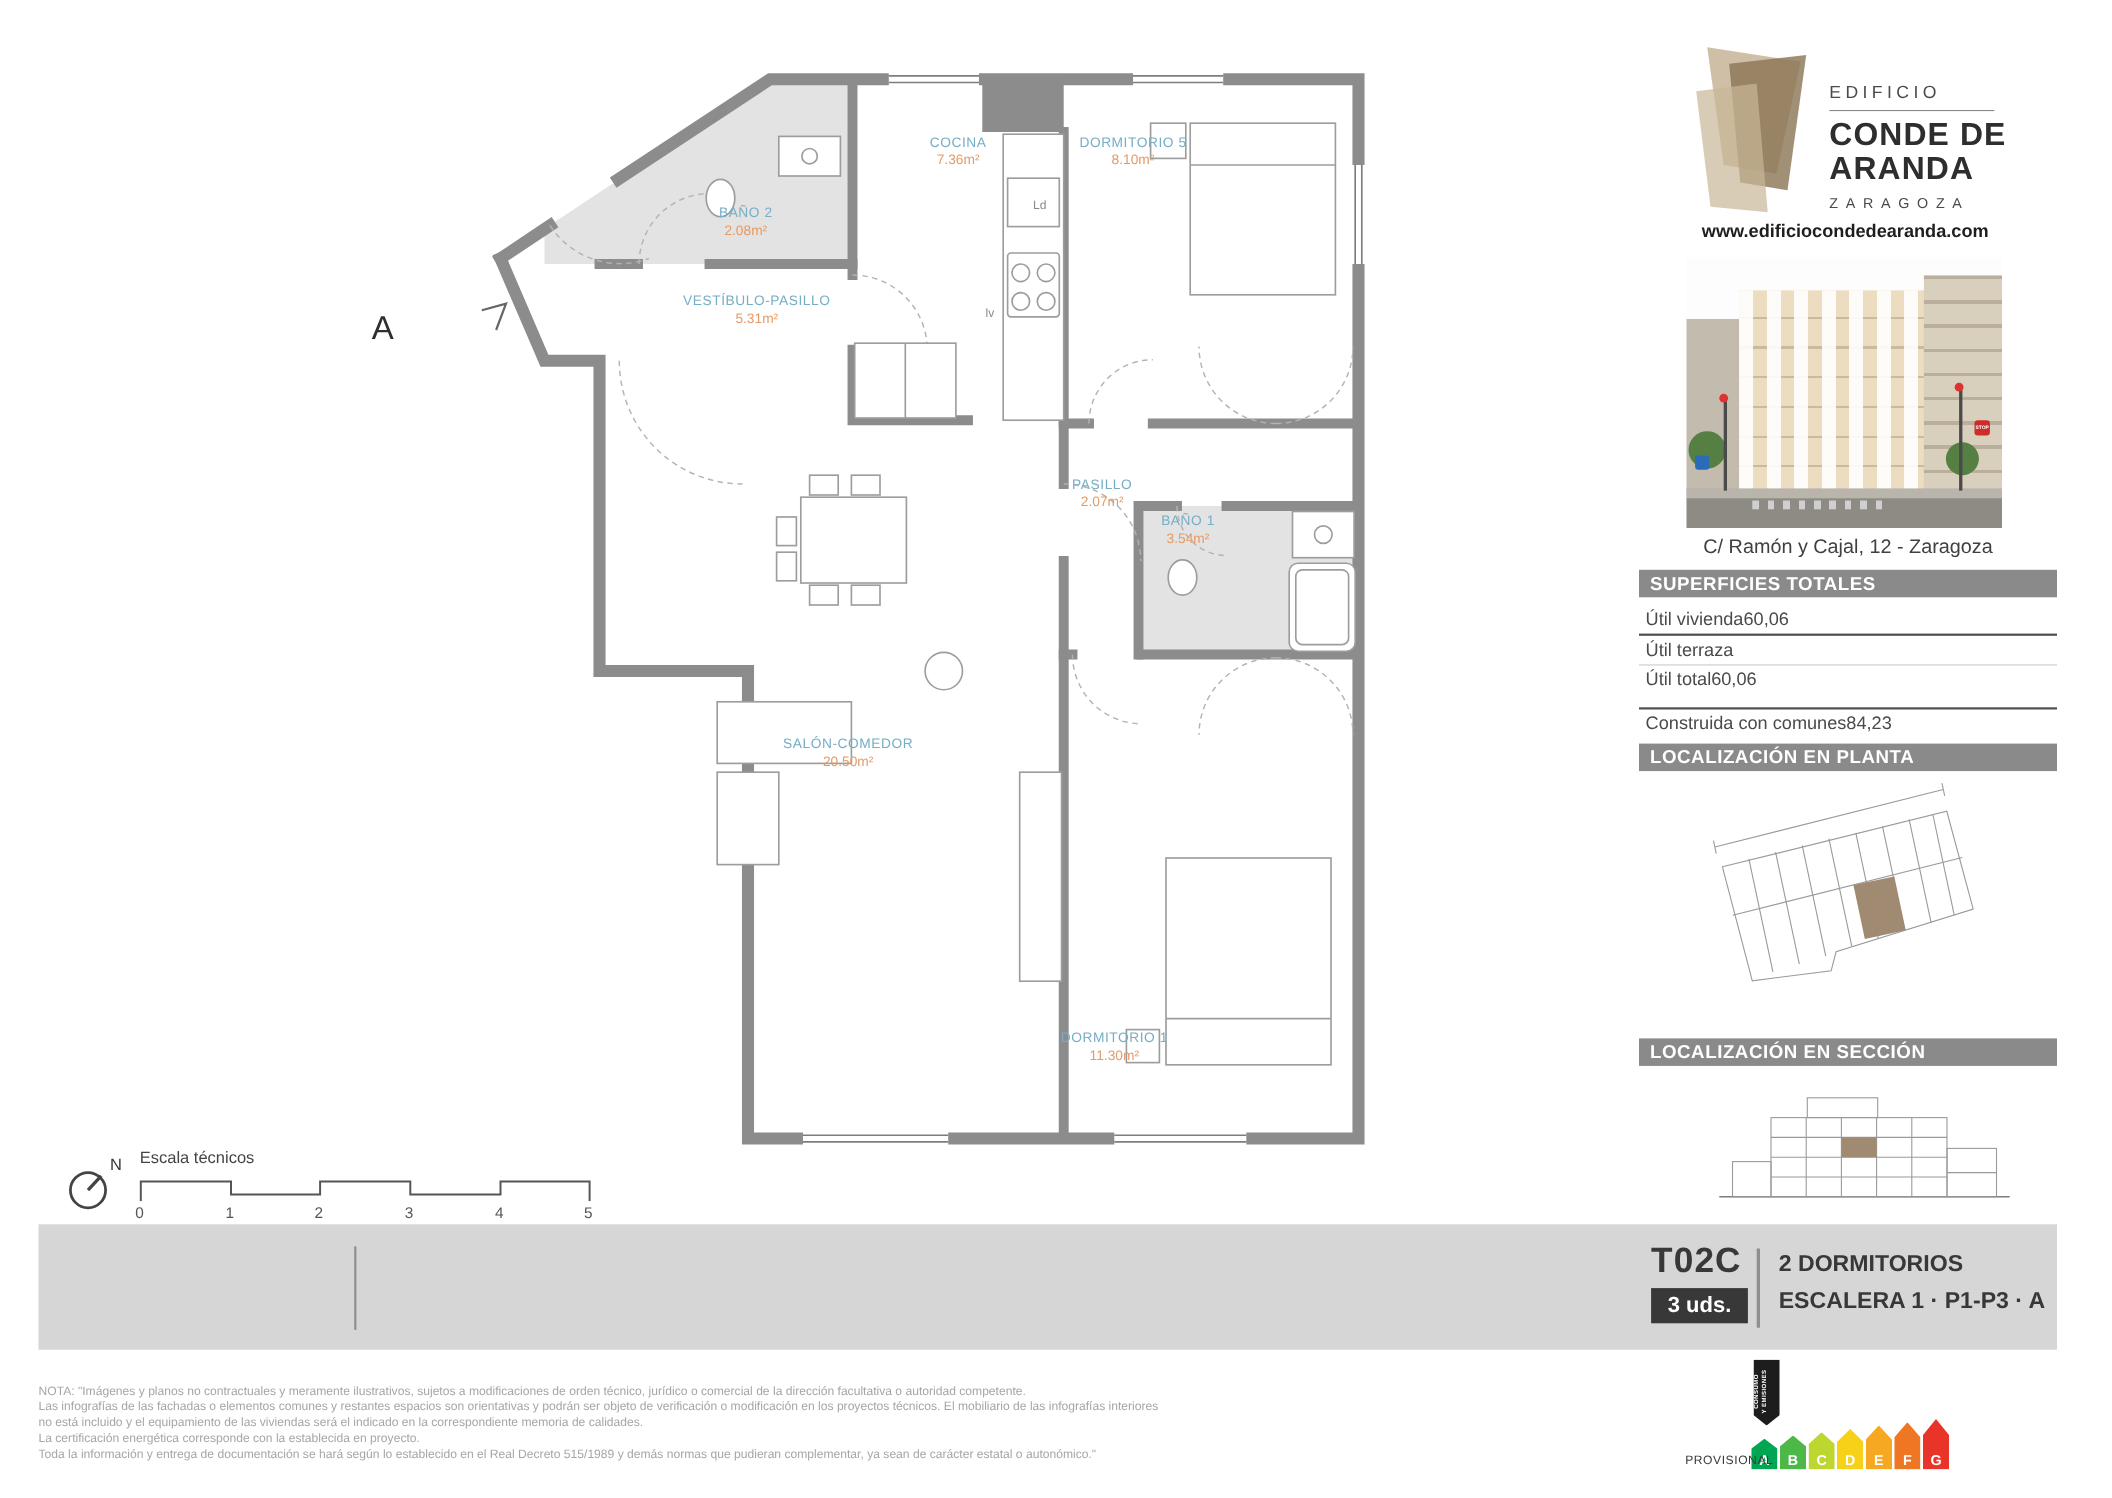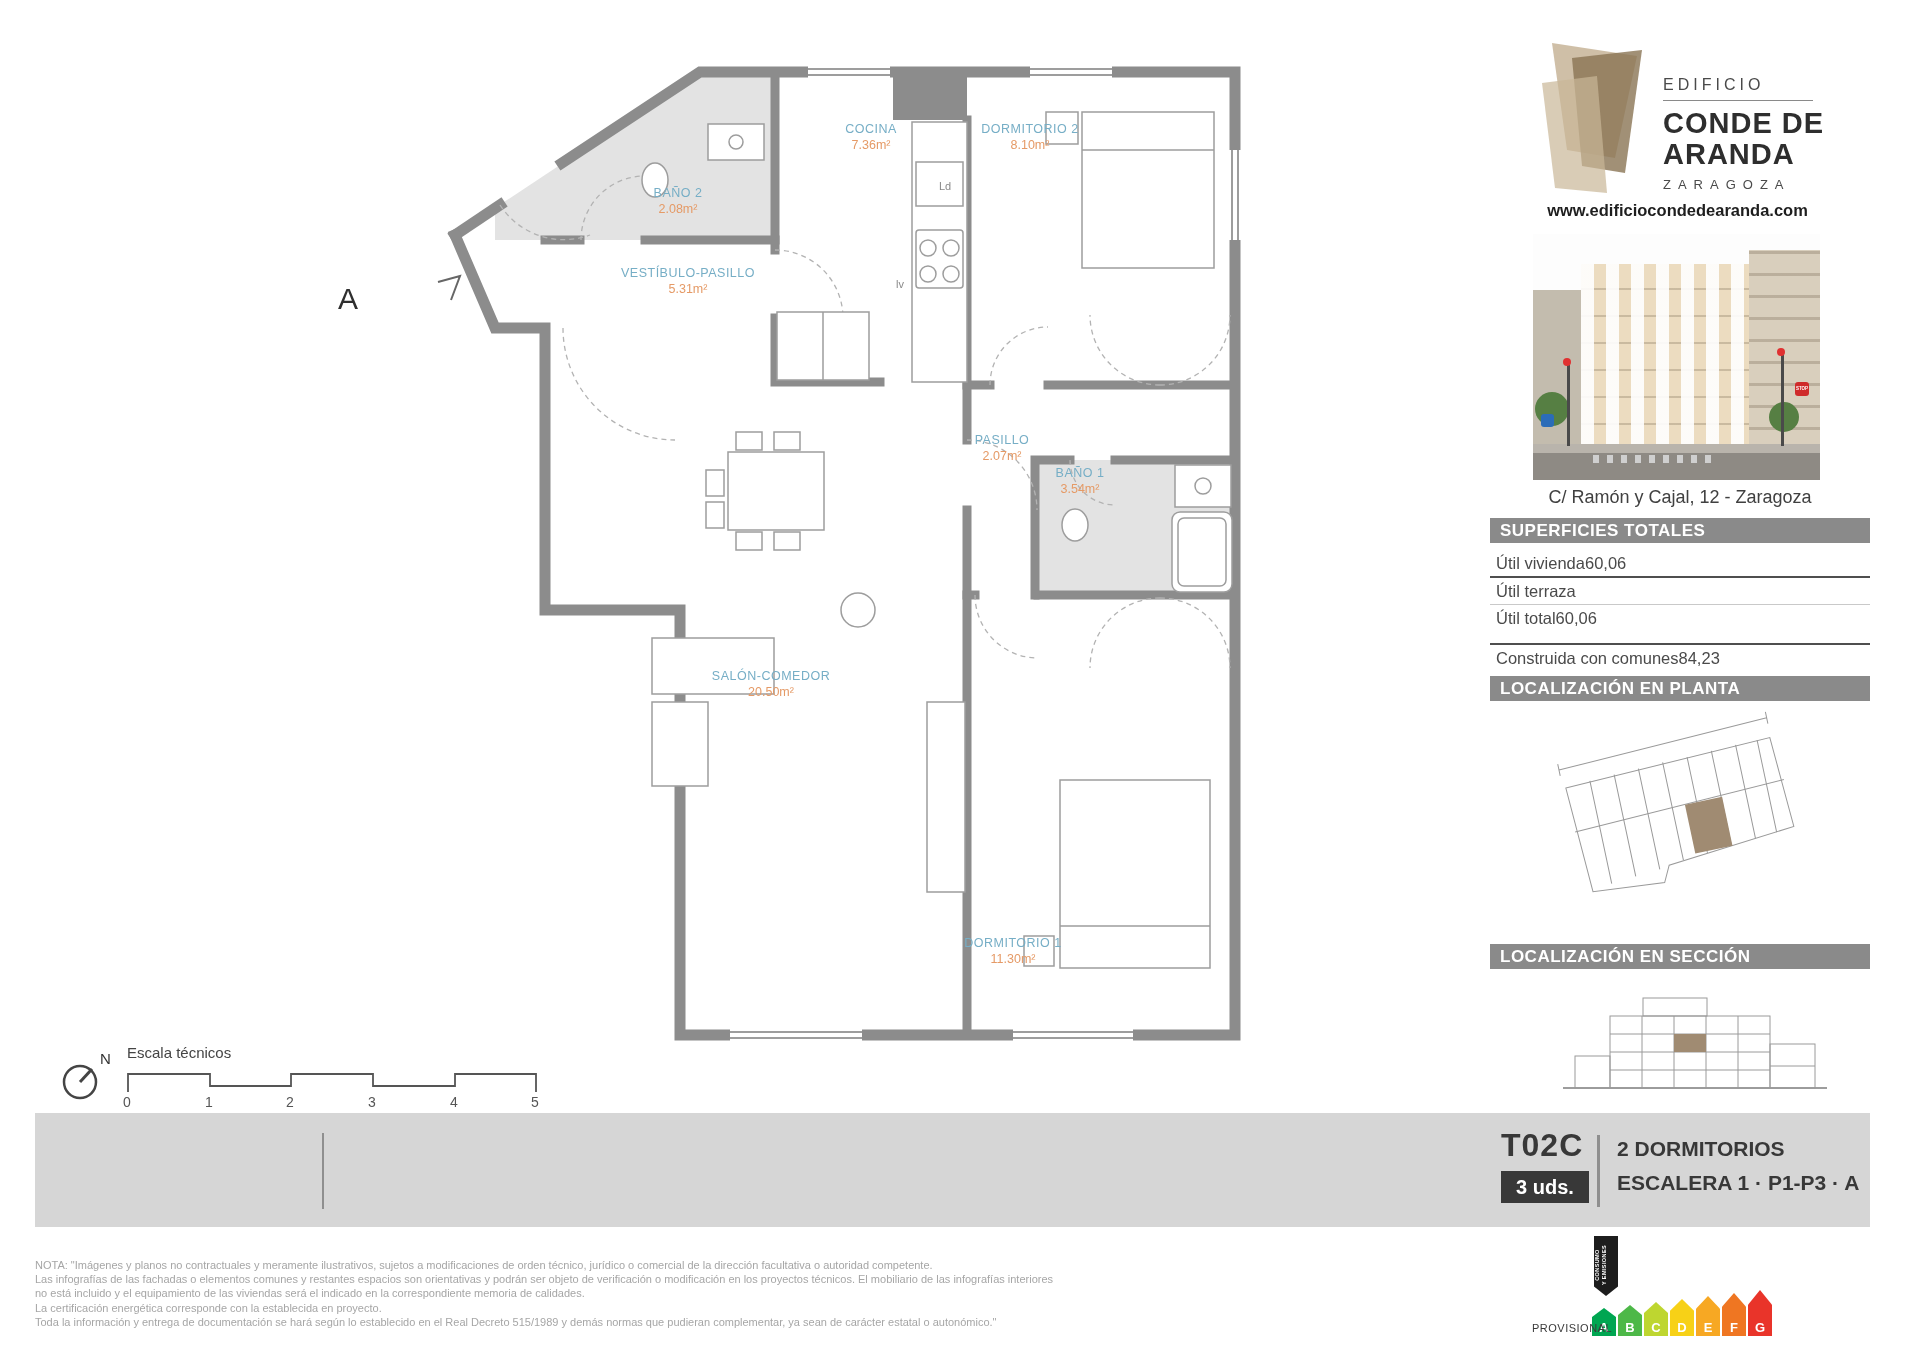--- a/index.html
+++ b/index.html
@@ -179,21 +179,21 @@
 
     <div class="room-label" style="left:248px; top:152px;">
       <span class="rn">BAÑO 2</span>
       <span class="ra">2.08m²</span>
     </div>
     <div class="room-label" style="left:441px; top:88px;">
       <span class="rn">COCINA</span>
       <span class="ra">7.36m²</span>
     </div>
     <div class="room-label" style="left:600px; top:88px;">
-      <span class="rn">DORMITORIO 2</span>
+      <span class="rn">DORMITORIO 5</span>
       <span class="ra">8.10m²</span>
     </div>
     <div class="room-label" style="left:258px; top:232px;">
       <span class="rn">VESTÍBULO-PASILLO</span>
       <span class="ra">5.31m²</span>
     </div>
     <div class="room-label" style="left:572px; top:399px;">
       <span class="rn">PASILLO</span>
       <span class="ra">2.07m²</span>
     </div>

